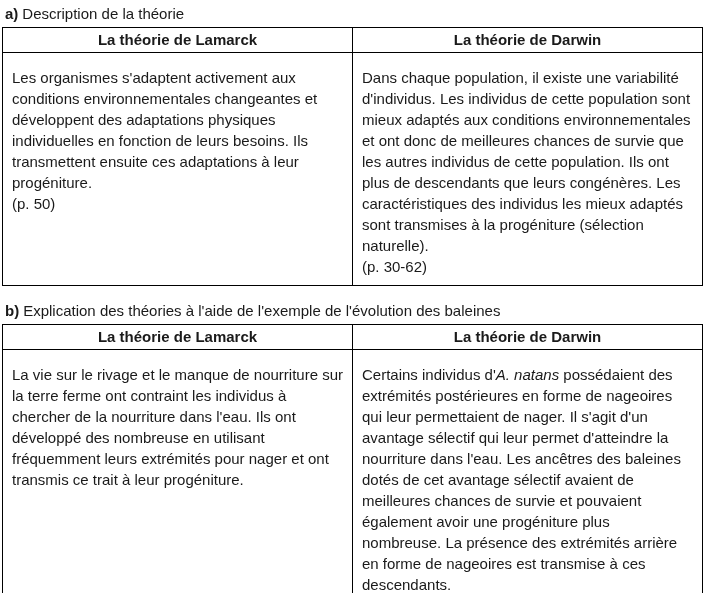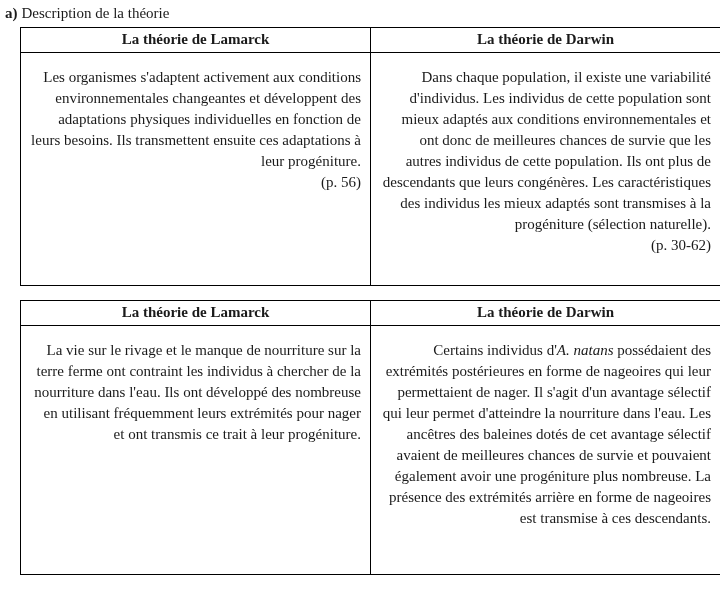--- a/index.html
+++ b/index.html
@@ -6,60 +6,60 @@
     margin: 0;
     padding: 0;
     background: #ffffff;
   }
   .page {
     position: relative;
     width: 720px;
     height: 593px;
     background: #ffffff;
     color: #1a1a1a;
-    font-family: Liberation Serif, serif;
+    font-family: Liberation Sans, sans-serif;
     font-size: 15px;
     line-height: 21px;
     box-sizing: border-box;
     padding: 3px 0 1px 0;
   }
   .heading {
     margin: 0 0 3px 5px;
     font-size: 15px;
     color: #1a1a1a;
     white-space: nowrap;
   }
   .heading .sec-label {
     font-weight: bold;
     margin-right: 4px;
   }
   table.theory-table {
     border-collapse: collapse;
     table-layout: fixed;
     width: 700px;
-    margin-left: 20px;
+    margin-left: 2px;
     background: #ffffff;
   }
   table.theory-table th,
   table.theory-table td {
     border: 1px solid #000000;
     width: 350px;
     box-sizing: border-box;
     vertical-align: top;
   }
   table.theory-table th {
     font-weight: bold;
     text-align: center;
     font-size: 15px;
     padding: 1px 4px 2px 4px;
     height: 21px;
   }
   table.theory-table td {
     padding: 14px 9px 6px 9px;
-    text-align: right;
+    text-align: left;
   }
   table.theory-table td p {
     margin: 0;
   }
   #table-a td { height: 233px; }
   #table-b td { height: 249px; }
   .gap-between {
     height: 14px;
   }
   .species {
@@ -79,32 +79,35 @@
     <thead>
       <tr>
         <th>La théorie de Lamarck</th>
         <th>La théorie de Darwin</th>
       </tr>
     </thead>
     <tbody>
       <tr>
         <td>
           <p>Les organismes s'adaptent activement aux conditions environnementales changeantes et développent des adaptations physiques individuelles en fonction de leurs besoins. Ils transmettent ensuite ces adaptations à leur progéniture.</p>
-          <p>(p. 56)</p>
+          <p>(p. 50)</p>
         </td>
         <td>
           <p>Dans chaque population, il existe une variabilité d'individus. Les individus de cette population sont mieux adaptés aux conditions environnementales et ont donc de meilleures chances de survie que les autres individus de cette population. Ils ont plus de descendants que leurs congénères. Les caractéristiques des individus les mieux adaptés sont transmises à la progéniture (sélection naturelle).</p>
           <p>(p. 30-62)</p>
         </td>
       </tr>
     </tbody>
   </table>
 
   <div class="gap-between"></div>
 
+  <div class="heading">
+    <span class="sec-label">b)</span><span>Explication des théories à l'aide de l'exemple de l'évolution des baleines</span>
+  </div>
 
   <table class="theory-table" id="table-b">
     <thead>
       <tr>
         <th>La théorie de Lamarck</th>
         <th>La théorie de Darwin</th>
       </tr>
     </thead>
     <tbody>
       <tr>

